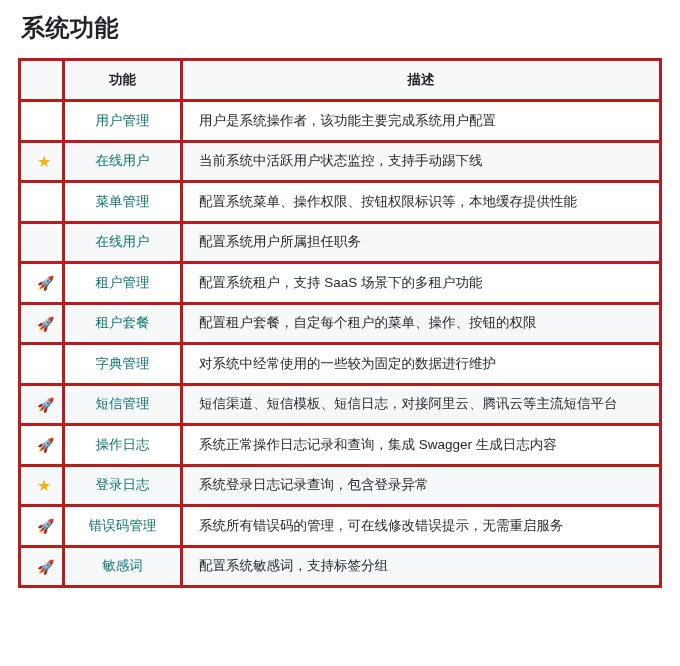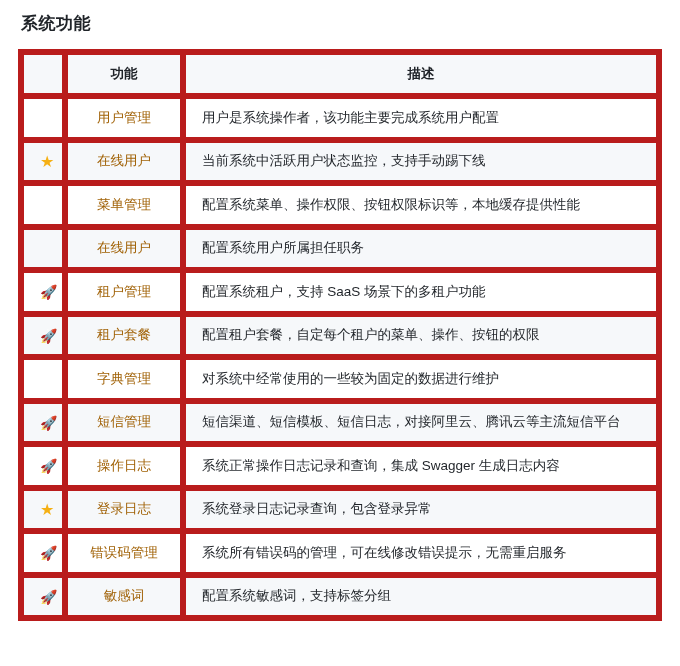--- a/index.html
+++ b/index.html
@@ -12,35 +12,35 @@
     height: 666px;
     font-family: "Liberation Sans", sans-serif;
     color: #24292f;
     overflow: hidden;
   }
   .page {
     padding: 0 18px;
     box-sizing: border-box;
   }
   .page-title {
-    font-size: 17px;
+    font-size: 24px;
     font-weight: bold;
     color: #1f2328;
     margin: 12px 0 14px 3px;
     letter-spacing: 0.5px;
   }
   table.features {
     border-collapse: collapse;
     width: 100%;
     font-size: 13.5px;
     table-layout: fixed;
   }
   table.features th,
   table.features td {
-    border: 6px solid #b91c1c;
+    border: 3px solid #b91c1c;
     padding: 9px 16px;
     vertical-align: middle;
     line-height: 1.3;
   }
   table.features thead th {
     background: #f6f8fa;
     font-weight: bold;
     text-align: center;
     color: #1f2328;
     height: 20px;
@@ -55,21 +55,21 @@
   tbody tr:nth-child(odd) {
     background: #ffffff;
   }
   td.icon-cell {
     text-align: center;
     font-size: 15px;
     padding: 9px 4px;
   }
   td.name-cell {
     text-align: center;
-    color: #a16207;
+    color: #0f766e;
     white-space: nowrap;
   }
   td.desc-cell {
     text-align: left;
     color: #1f2328;
     padding-left: 12px;
   }
   .icon-star {
     color: #f5b014;
     font-size: 16px;

